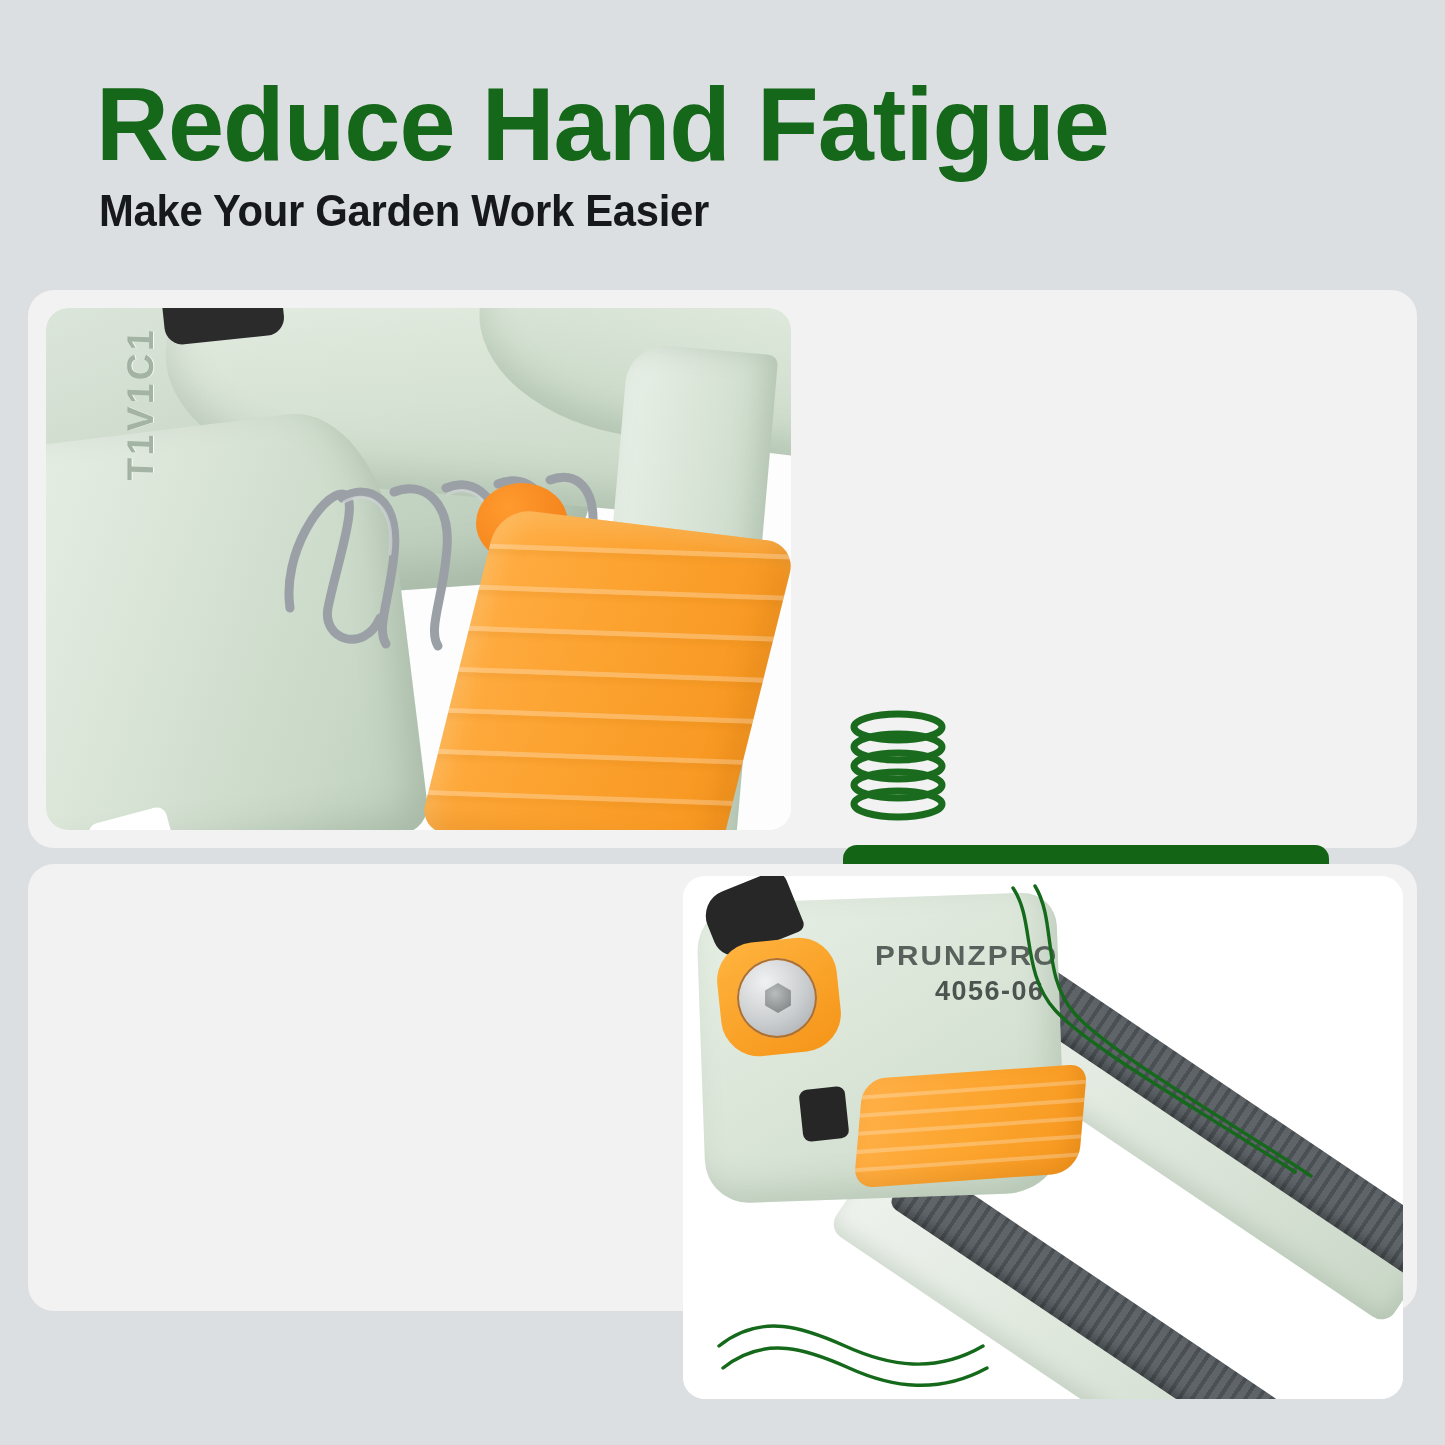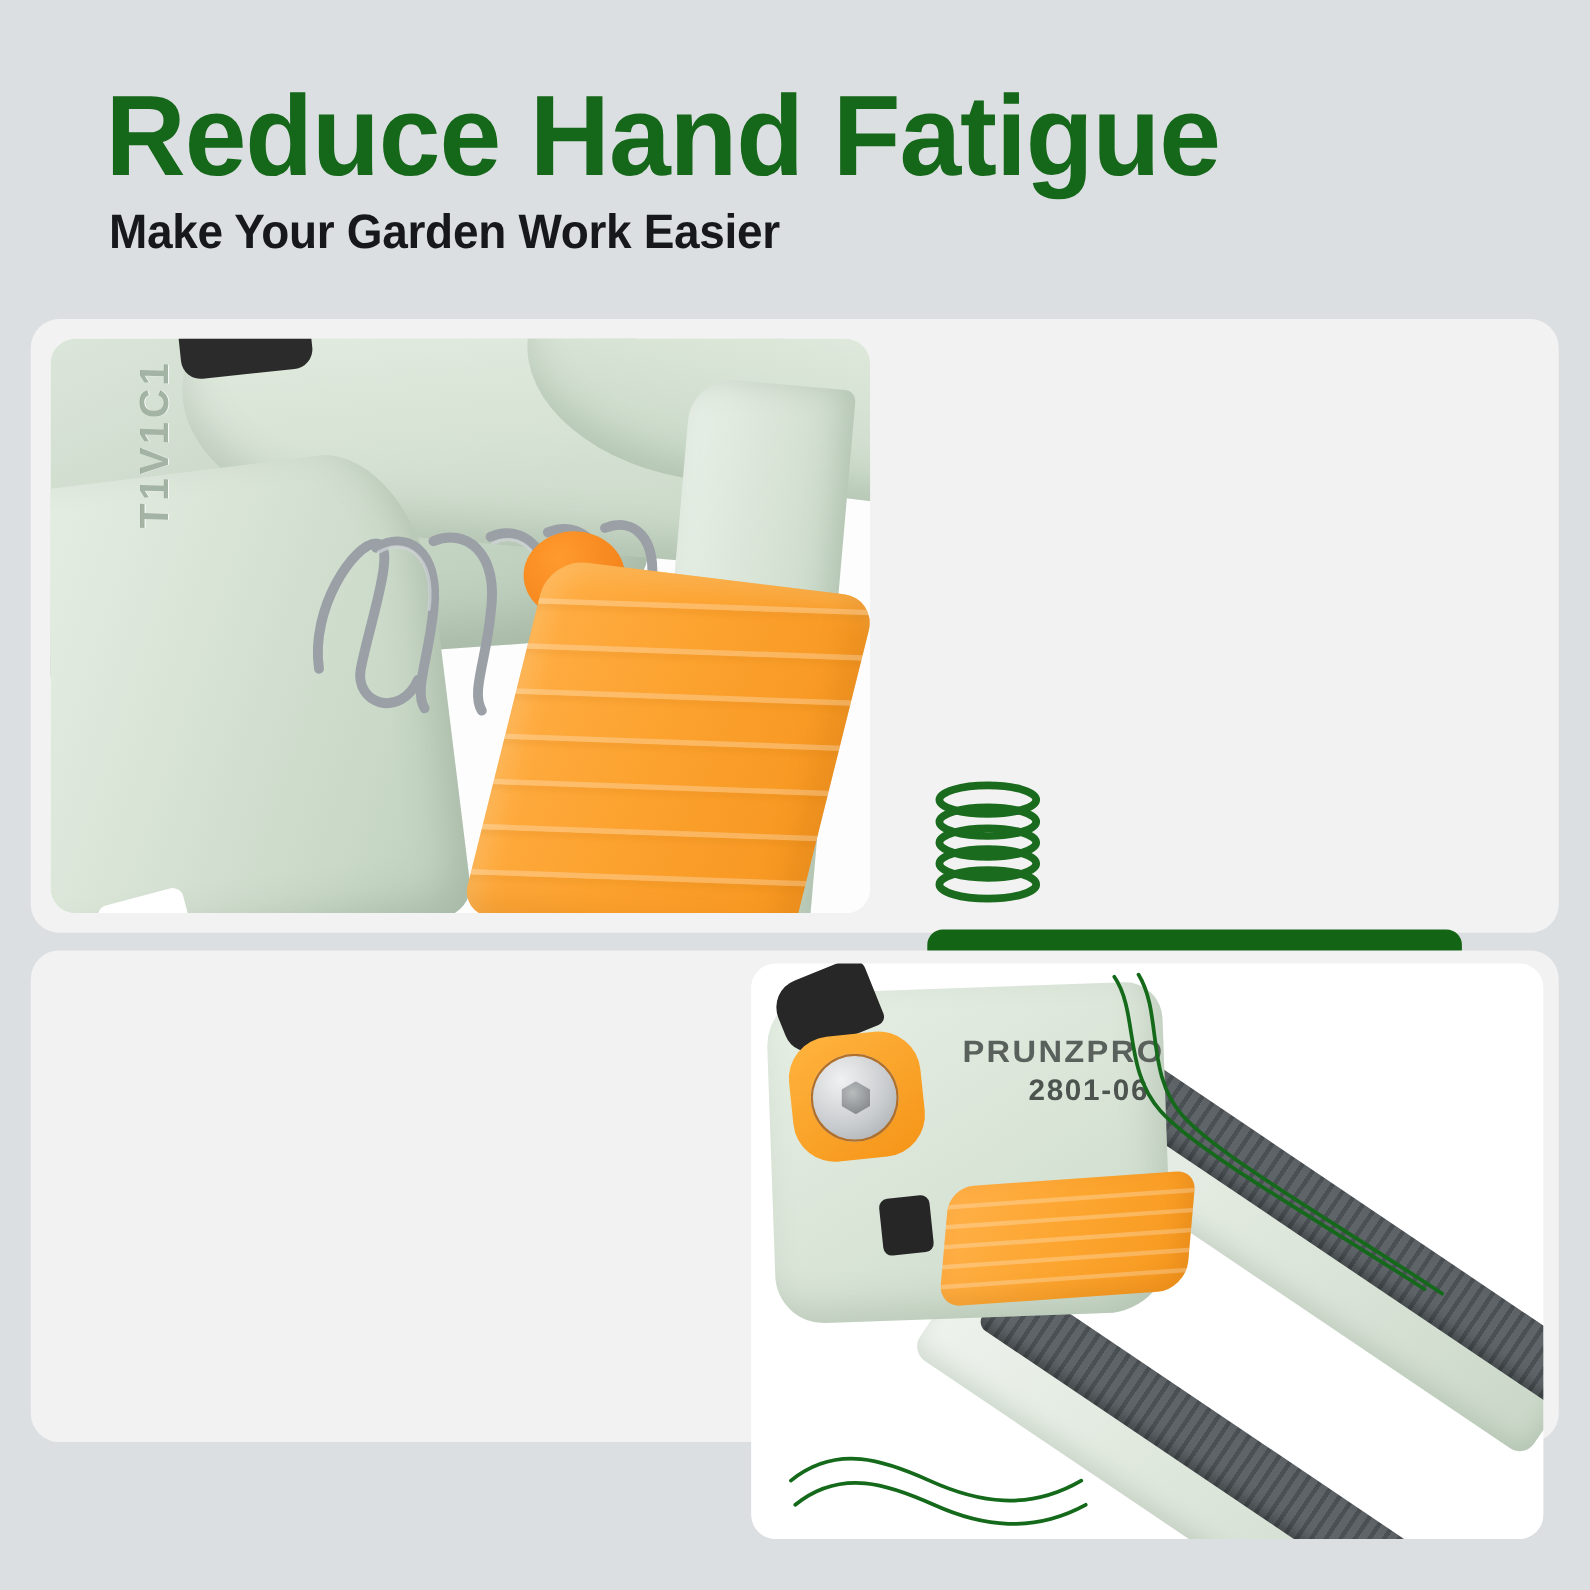--- a/index.html
+++ b/index.html
@@ -340,21 +340,21 @@
 
     <div class="hd-handle" id="hd-handle-top"></div>
     <div class="hd-grip" id="hd-grip-top"></div>
     <div class="hd-handle" id="hd-handle-bot"></div>
     <div class="hd-grip" id="hd-grip-bot"></div>
 
     <div class="hd-head"></div>
     <div class="hd-black-hook"></div>
 
     <div class="hd-brand">PRUNZPRO</div>
-    <div class="hd-model">2801-06</div>
+    <div class="hd-model">4056-06</div>
 
     <div class="hd-bolt-housing"></div>
     <div class="hd-bolt-disc"></div>
     <div class="hd-bolt-hex"></div>
 
     <div class="hd-black-latch"></div>
     <div class="hd-trigger">
       <div class="rib" style="top:16px"></div>
       <div class="rib" style="top:34px"></div>
       <div class="rib" style="top:52px"></div>

